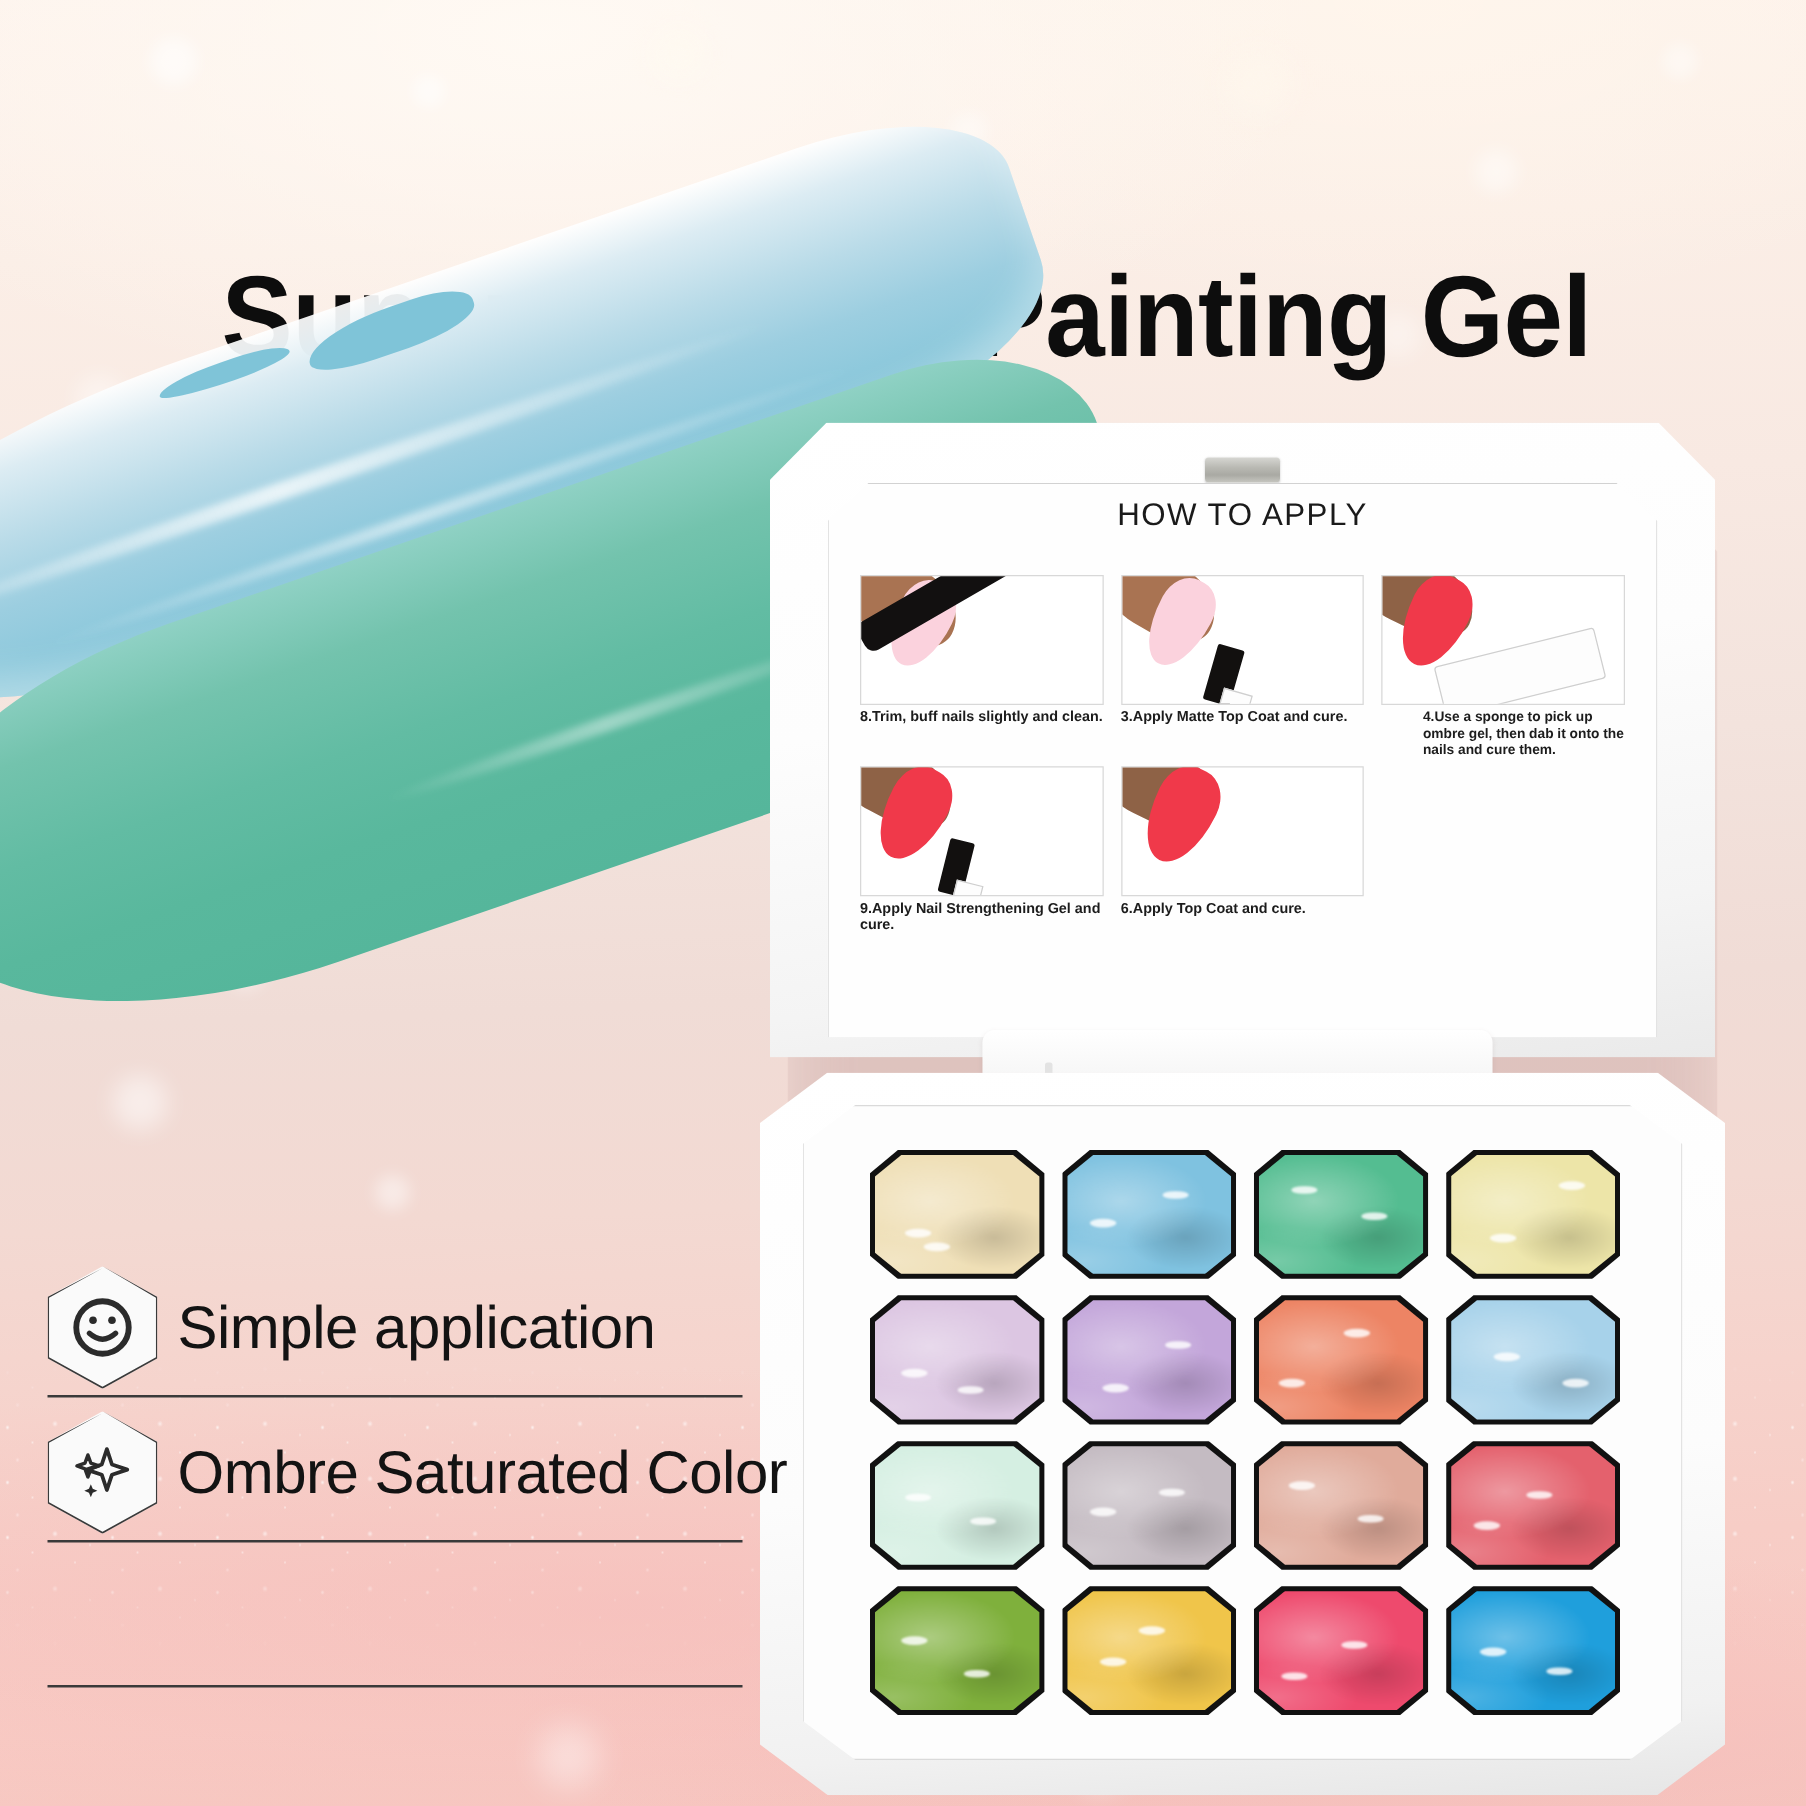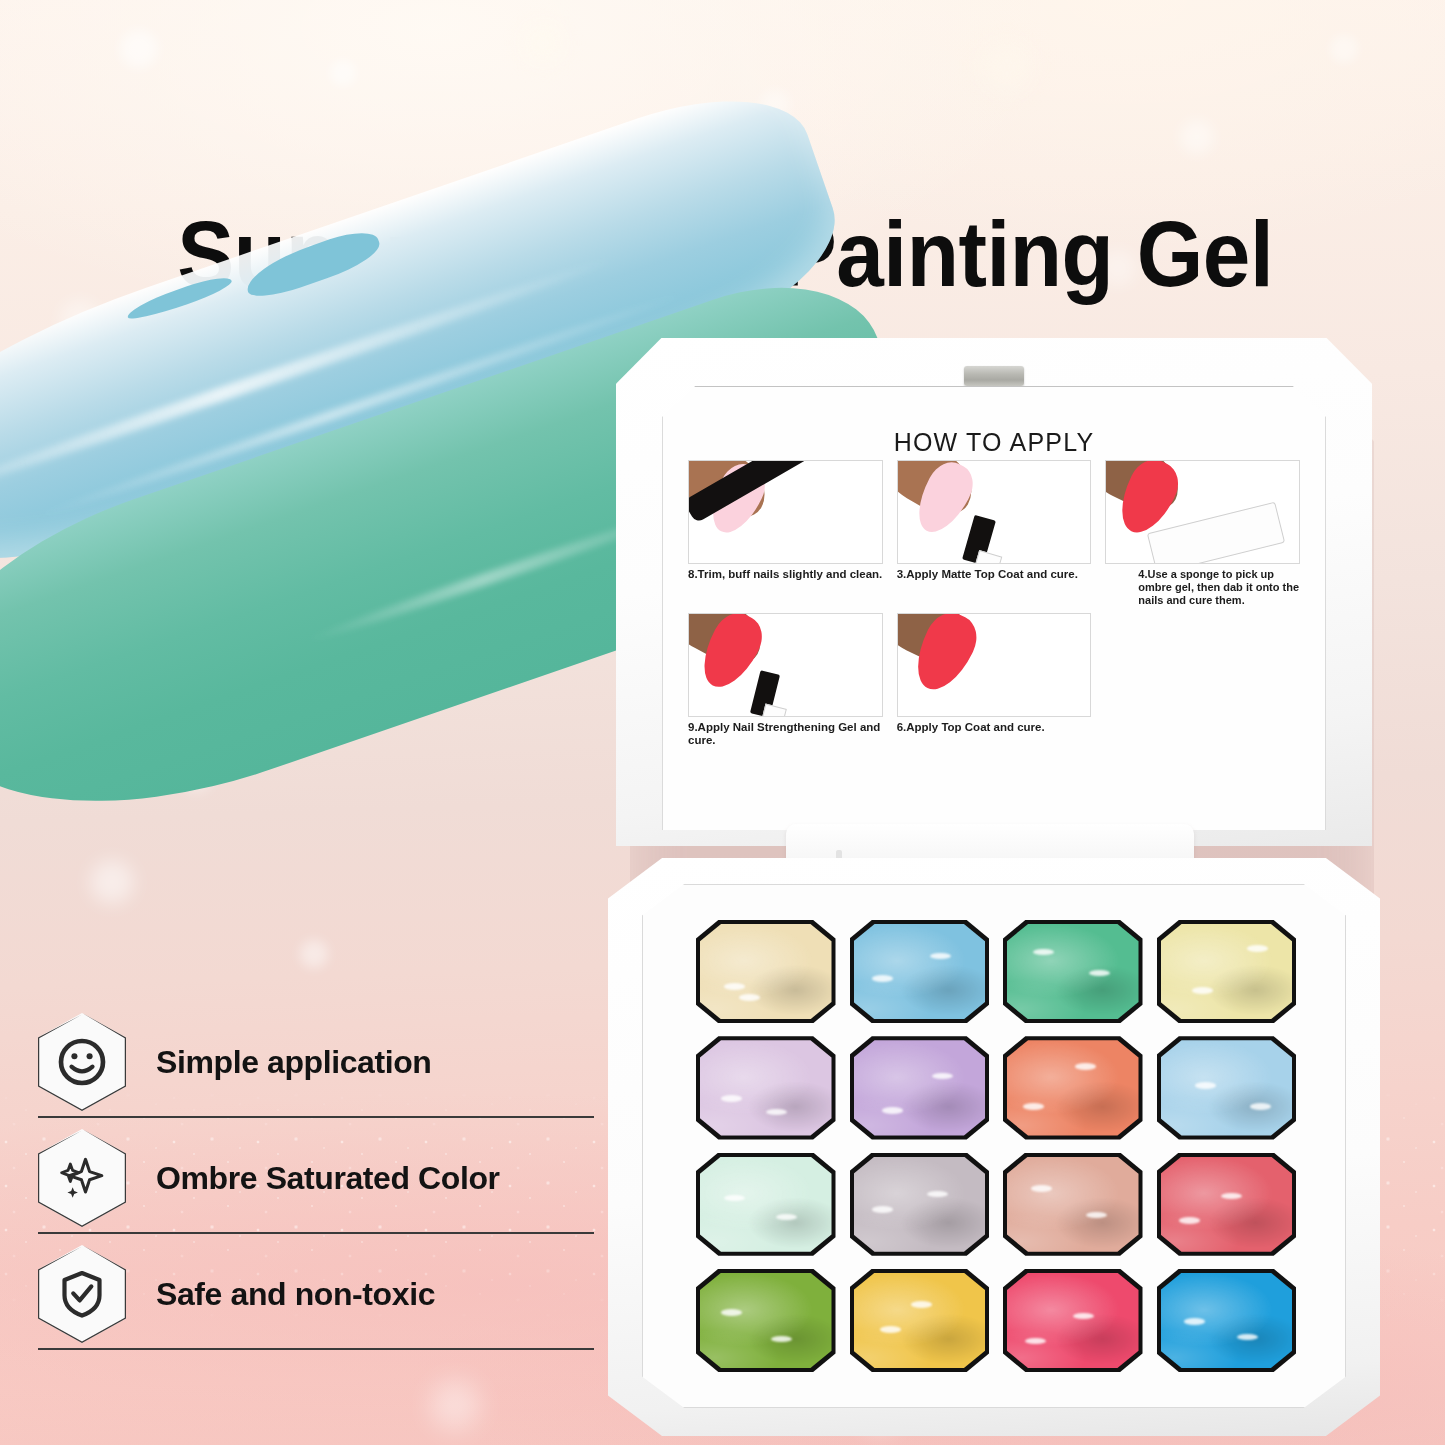--- a/index.html
+++ b/index.html
@@ -188,21 +188,21 @@
     height: 20px;
     margin-left: -30px;
     border-radius: 3px;
     background: linear-gradient(180deg, #d6d6d2 0%, #b9b9b3 40%, #a9a9a3 70%, #c6c6c0 100%);
     box-shadow: 0 1px 2px rgba(0,0,0,.22);
   }
 
   .howto-title {
     position: absolute;
     left: 0; right: 0;
-    top: 42px;
+    top: 12px;
     text-align: center;
     font-size: 25px;
     font-weight: 400;
     letter-spacing: 1.2px;
     color: #1a1a1a;
   }
 
   .steps {
     position: absolute;
     left: 26px;
@@ -377,24 +377,24 @@
                        50% 1.6%, 1.4% 25.8%, 1.4% 74.2%, 50% 98.4%, 98.6% 74.2%, 98.6% 25.8%);
   }
   .hex-ico {
     position: relative;
     z-index: 2;
     width: 56px;
     height: 56px;
     display: block;
   }
   .feat-label {
-    margin-left: 30px;
-    font-size: 32px;
+    margin-left: 16px;
+    font-size: 48px;
     color: #131313;
-    font-weight: 700;
+    font-weight: 400;
     letter-spacing: -0.4px;
     white-space: nowrap;
   }
   .divider {
     position: absolute;
     left: 0;
     width: 556px;
     height: 2px;
     background: #3a3a3a;
   }
@@ -648,26 +648,17 @@
         <svg class="hex-ico" viewBox="0 0 48 48">
           <path d="M27 8 L30.5 18.5 L41 22 L30.5 25.5 L27 36 L23.5 25.5 L13 22 L23.5 18.5 Z" fill="none" stroke="#2b2b2b" stroke-width="2.6" stroke-linejoin="round"></path>
           <path d="M14 12 L16 17.5 L21.5 19.5 L16 21.5 L14 27 L12 21.5 L6.5 19.5 L12 17.5 Z" fill="none" stroke="#2b2b2b" stroke-width="2.4" stroke-linejoin="round"></path>
           <path d="M16 32 L17.3 35.2 L20.5 36.5 L17.3 37.8 L16 41 L14.7 37.8 L11.5 36.5 L14.7 35.2 Z" fill="#2b2b2b"></path>
         </svg>
       </div>
       <div class="feat-label">Ombre Saturated Color</div>
     </div>
     <div class="divider d2"></div>
 
-    <div class="feat-row">
-      <div class="hexbox">
-        <svg class="hex-ico" viewBox="0 0 48 48">
-          <path d="M24 6 L39 12 V25 C39 34 32 39.5 24 42.5 C16 39.5 9 34 9 25 V12 Z" fill="none" stroke="#2b2b2b" stroke-width="3.6" stroke-linejoin="round"></path>
-          <path d="M16.5 23.5 L22 29.5 L32 17.5" fill="none" stroke="#2b2b2b" stroke-width="3.6" stroke-linecap="round" stroke-linejoin="round"></path>
-        </svg>
-      </div>
-      <div class="feat-label">Safe and non-toxic</div>
-    </div>
     <div class="divider d3"></div>
 
   </div>
 
 </div>
 
 </body></html>

